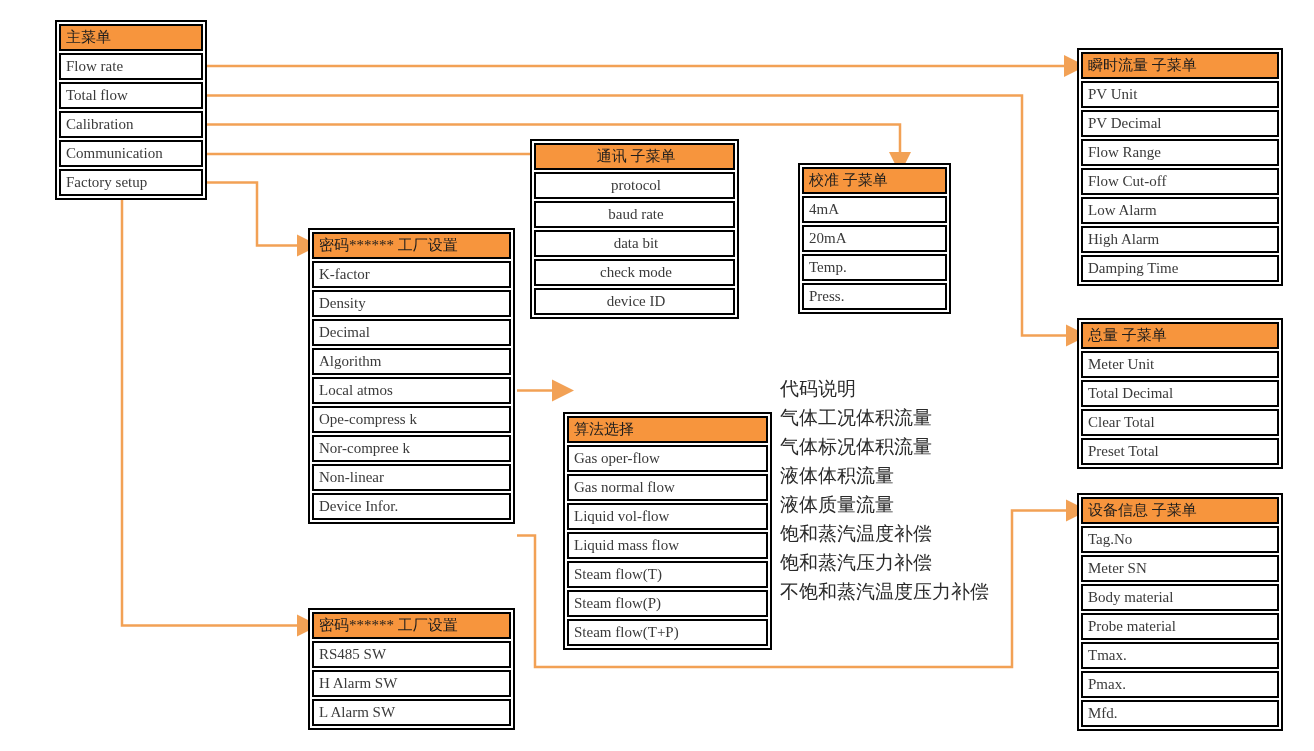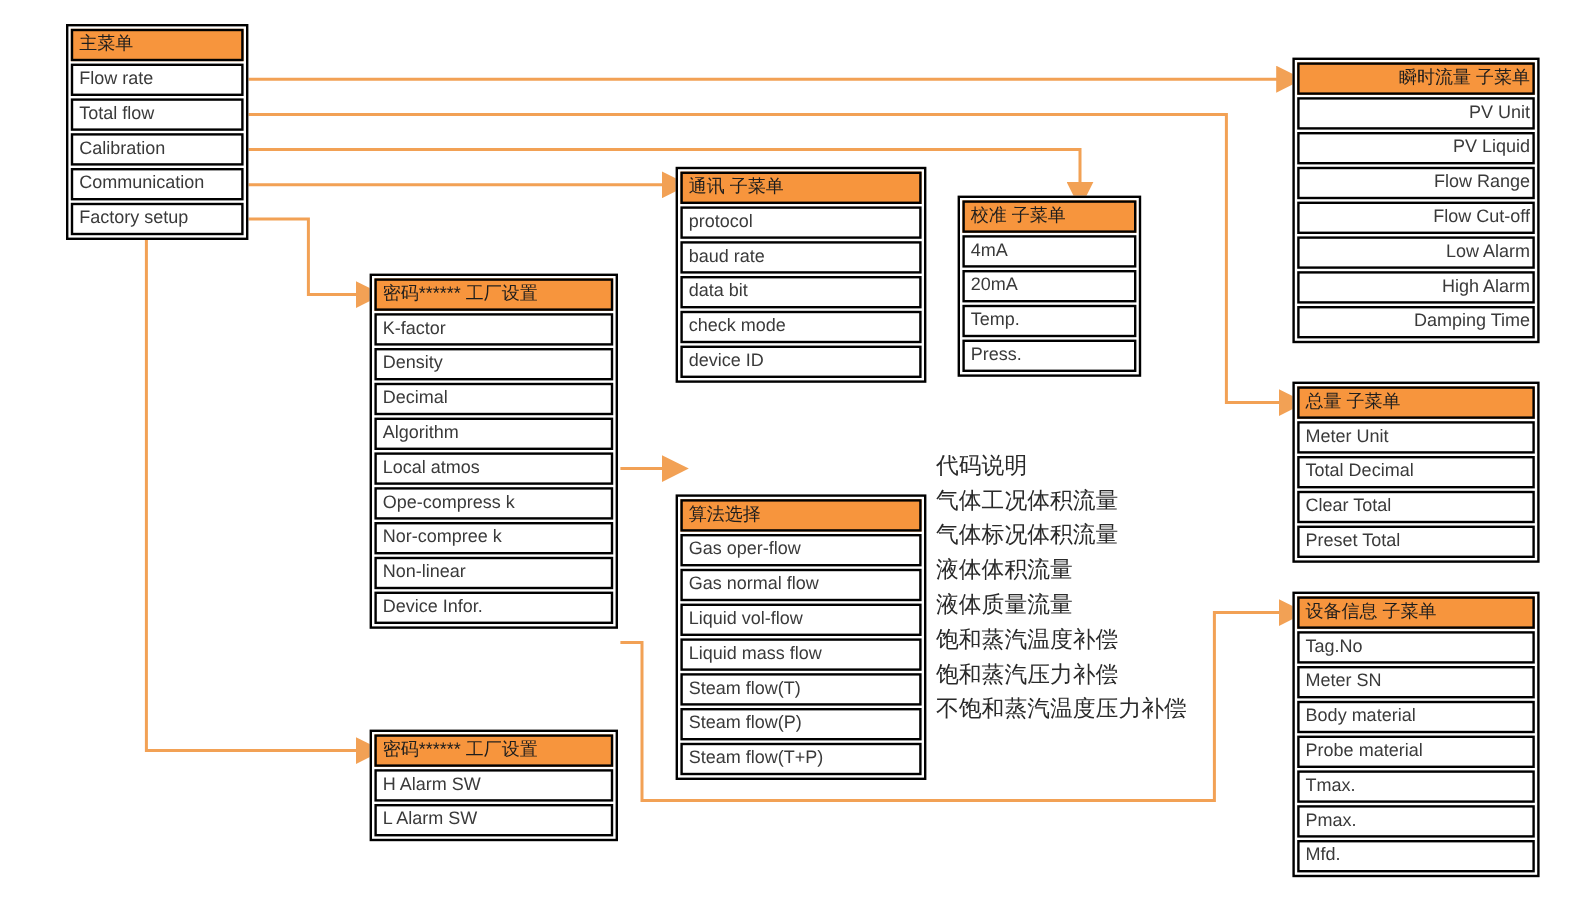--- a/index.html
+++ b/index.html
@@ -1,18 +1,18 @@
 <!DOCTYPE html>
 <html style="--header-bg: #F7953D; --conn: #F2A155;"><head>
 <meta charset="utf-8">
 <style>
   html,body { margin:0; padding:0; background:#ffffff; }
   .canvas {
     position:relative; width:1314px; height:751px; background:#ffffff;
-    font-family:Liberation Sans, sans-serif; overflow:hidden;
+    font-family:Liberation Serif, serif; overflow:hidden;
   }
   .connectors { position:absolute; left:0; top:0; width:1314px; height:751px; }
   .conn { fill:none; stroke:var(--conn,#F2A155); stroke-width:2.5; stroke-linejoin:miter; }
   .menu-box {
     position:absolute; border:2px solid #000; padding:2px; background:#ffffff;
     box-sizing:border-box;
   }
   .cell {
     box-sizing:border-box; border:2px solid #000; height:27px; line-height:22px;
     padding:0 2px 0 5px; font-size:15px; color:#3a3a3a; margin-bottom:2px;
@@ -49,24 +49,24 @@
 
   <div class="menu-box" id="box-main" style="left:55px; top:20px; width:152px;">
       <div class="cell header">主菜单</div>
       <div class="cell">Flow rate</div>
       <div class="cell">Total flow</div>
       <div class="cell">Calibration</div>
       <div class="cell">Communication</div>
       <div class="cell">Factory setup</div>
     </div>
 
-  <div class="menu-box" id="box-instant" style="left:1077px; top:48px; width:206px;text-align:right;">
+  <div class="menu-box" id="box-instant" style="left:1077px; top:48px; width:206px;">
       <div class="cell header">瞬时流量 子菜单</div>
       <div class="cell">PV Unit</div>
-      <div class="cell">PV Liquid</div>
+      <div class="cell">PV Decimal</div>
       <div class="cell">Flow Range</div>
       <div class="cell">Flow Cut-off</div>
       <div class="cell">Low Alarm</div>
       <div class="cell">High Alarm</div>
       <div class="cell">Damping Time</div>
     </div>
 
   <div class="menu-box" id="box-total" style="left:1077px; top:318px; width:206px;">
       <div class="cell header">总量 子菜单</div>
       <div class="cell">Meter Unit</div>
@@ -79,21 +79,21 @@
       <div class="cell header">设备信息 子菜单</div>
       <div class="cell">Tag.No</div>
       <div class="cell">Meter SN</div>
       <div class="cell">Body material</div>
       <div class="cell">Probe material</div>
       <div class="cell">Tmax.</div>
       <div class="cell">Pmax.</div>
       <div class="cell">Mfd.</div>
     </div>
 
-  <div class="menu-box" id="box-comm" style="left:563px; top:139px; width:209px;">
+  <div class="menu-box" id="box-comm" style="left:530px; top:139px; width:209px;text-align:center;">
       <div class="cell header">通讯 子菜单</div>
       <div class="cell">protocol</div>
       <div class="cell">baud rate</div>
       <div class="cell">data bit</div>
       <div class="cell">check mode</div>
       <div class="cell">device ID</div>
     </div>
 
   <div class="menu-box" id="box-calib" style="left:798px; top:163px; width:153px;">
       <div class="cell header">校准 子菜单</div>
@@ -122,20 +122,21 @@
       <div class="cell">Gas normal flow</div>
       <div class="cell">Liquid vol-flow</div>
       <div class="cell">Liquid mass flow</div>
       <div class="cell">Steam flow(T)</div>
       <div class="cell">Steam flow(P)</div>
       <div class="cell">Steam flow(T+P)</div>
     </div>
 
   <div class="menu-box" id="box-factory2" style="left:308px; top:608px; width:207px;">
       <div class="cell header">密码****** 工厂设置</div>
+      <div class="cell">RS485 SW</div>
       <div class="cell">H Alarm SW</div>
       <div class="cell">L Alarm SW</div>
     </div>
 
   <div class="desc-col" id="algo-desc" style="left:780px; top:376px;">
       <div class="desc-cell">代码说明</div>
       <div class="desc-cell">气体工况体积流量</div>
       <div class="desc-cell">气体标况体积流量</div>
       <div class="desc-cell">液体体积流量</div>
       <div class="desc-cell">液体质量流量</div>

